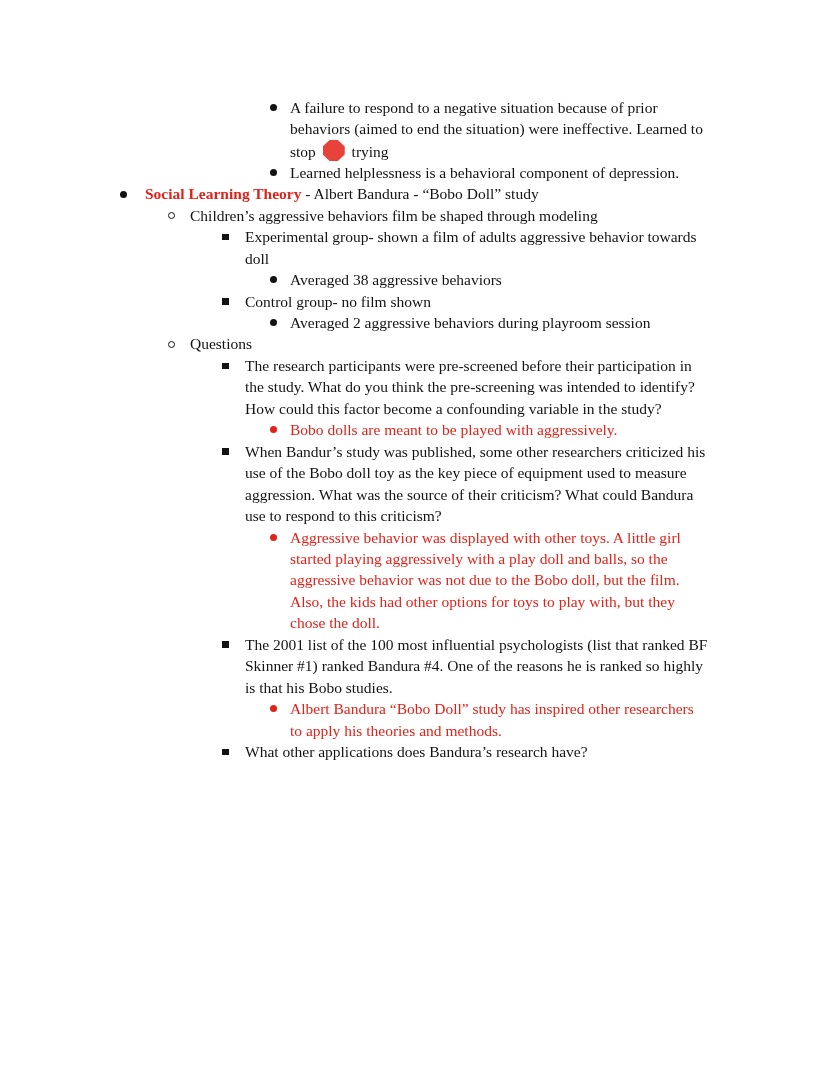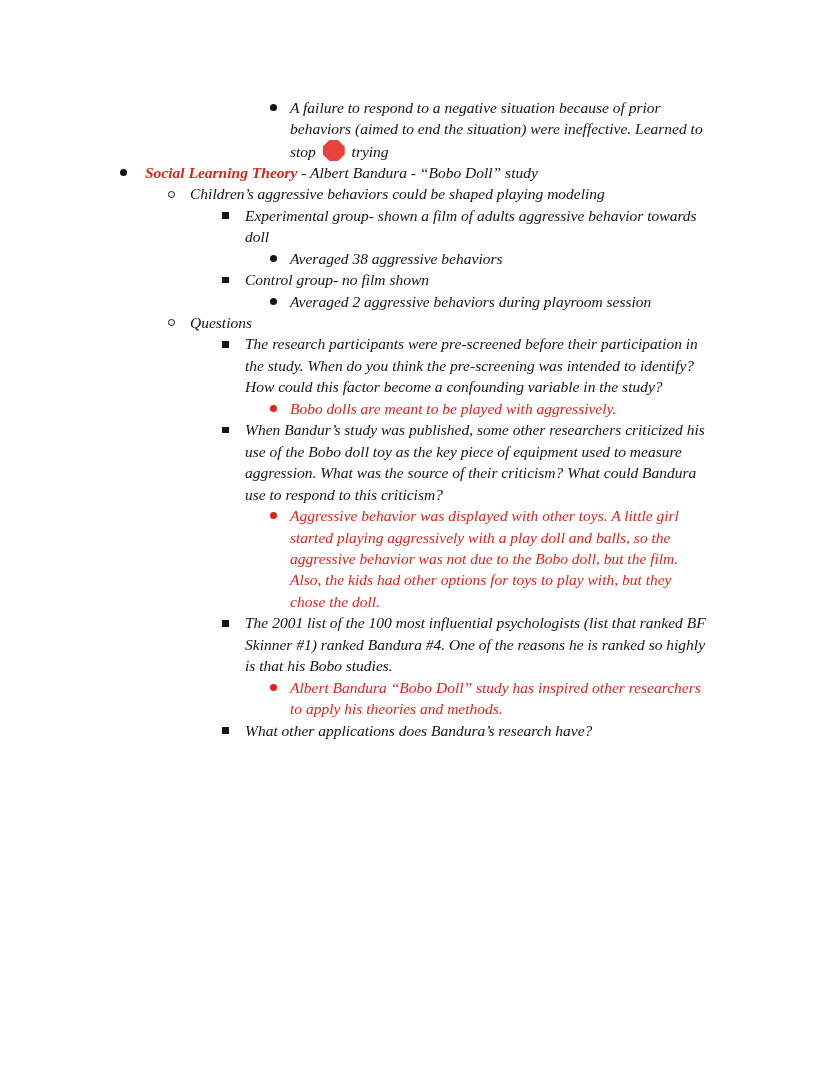--- a/index.html
+++ b/index.html
@@ -7,21 +7,21 @@
     position:relative;
     width:828px;height:1071px;
     background:var(--bg,#ffffff);
     overflow:hidden;
     font-family:"Liberation Serif","DejaVu Serif",serif;
     font-size:15.5px;
     line-height:21.45px;
     color:var(--text,#131313);
   }
   .doc-body{position:absolute;top:97px;left:0;width:100%;}
-  .li{position:relative;white-space:pre-wrap;padding-right:28px;font-style:italic;}
+  .li{position:relative;white-space:pre-wrap;padding-right:28px;}
   .lv0{padding-left:145px}
   .lv1{padding-left:190px}
   .lv2{padding-left:245px}
   .lv3{padding-left:290px}
   .lv4{padding-left:339px}
   .bullet{position:absolute;top:7.2px;width:7px;height:7px;box-sizing:border-box;}
   .lv0>.bullet{left:120px}
   .lv1>.bullet{left:168px}
   .lv2>.bullet{left:222px}
   .lv3>.bullet{left:270px}
@@ -40,30 +40,31 @@
   }
 </style>
 </head>
 <body>
 
 <div class="page">
   <div class="doc-body">
       <div class="li lv3"><span class="bullet disc"></span><span class="seg">A failure to respond to a negative situation because of prior
 behaviors (aimed to end the situation) were ineffective. Learned to
 stop </span><span class="stop-icon"></span><span class="seg"> trying</span></div>
+      <div class="li lv3"><span class="bullet disc"></span><span class="seg">Learned helplessness is a behavioral component of depression.</span></div>
       <div class="li lv0"><span class="bullet disc"></span><span class="seg bold red">Social Learning Theory</span><span class="seg"> - Albert Bandura - “Bobo Doll” study</span></div>
-      <div class="li lv1"><span class="bullet circle"></span><span class="seg">Children’s aggressive behaviors could be shaped playing modeling</span></div>
+      <div class="li lv1"><span class="bullet circle"></span><span class="seg">Children’s aggressive behaviors film be shaped through modeling</span></div>
       <div class="li lv2"><span class="bullet square"></span><span class="seg">Experimental group- shown a film of adults aggressive behavior towards
 doll</span></div>
       <div class="li lv3"><span class="bullet disc"></span><span class="seg">Averaged 38 aggressive behaviors</span></div>
       <div class="li lv2"><span class="bullet square"></span><span class="seg">Control group- no film shown</span></div>
       <div class="li lv3"><span class="bullet disc"></span><span class="seg">Averaged 2 aggressive behaviors during playroom session</span></div>
       <div class="li lv1"><span class="bullet circle"></span><span class="seg">Questions</span></div>
       <div class="li lv2"><span class="bullet square"></span><span class="seg">The research participants were pre-screened before their participation in
-the study. When do you think the pre-screening was intended to identify?
+the study. What do you think the pre-screening was intended to identify?
 How could this factor become a confounding variable in the study?</span></div>
       <div class="li lv3 red-item"><span class="bullet disc"></span><span class="seg red">Bobo dolls are meant to be played with aggressively.</span></div>
       <div class="li lv2"><span class="bullet square"></span><span class="seg">When Bandur’s study was published, some other researchers criticized his
 use of the Bobo doll toy as the key piece of equipment used to measure
 aggression. What was the source of their criticism? What could Bandura
 use to respond to this criticism?</span></div>
       <div class="li lv3 red-item"><span class="bullet disc"></span><span class="seg red">Aggressive behavior was displayed with other toys. A little girl
 started playing aggressively with a play doll and balls, so the
 aggressive behavior was not due to the Bobo doll, but the film.
 Also, the kids had other options for toys to play with, but they

